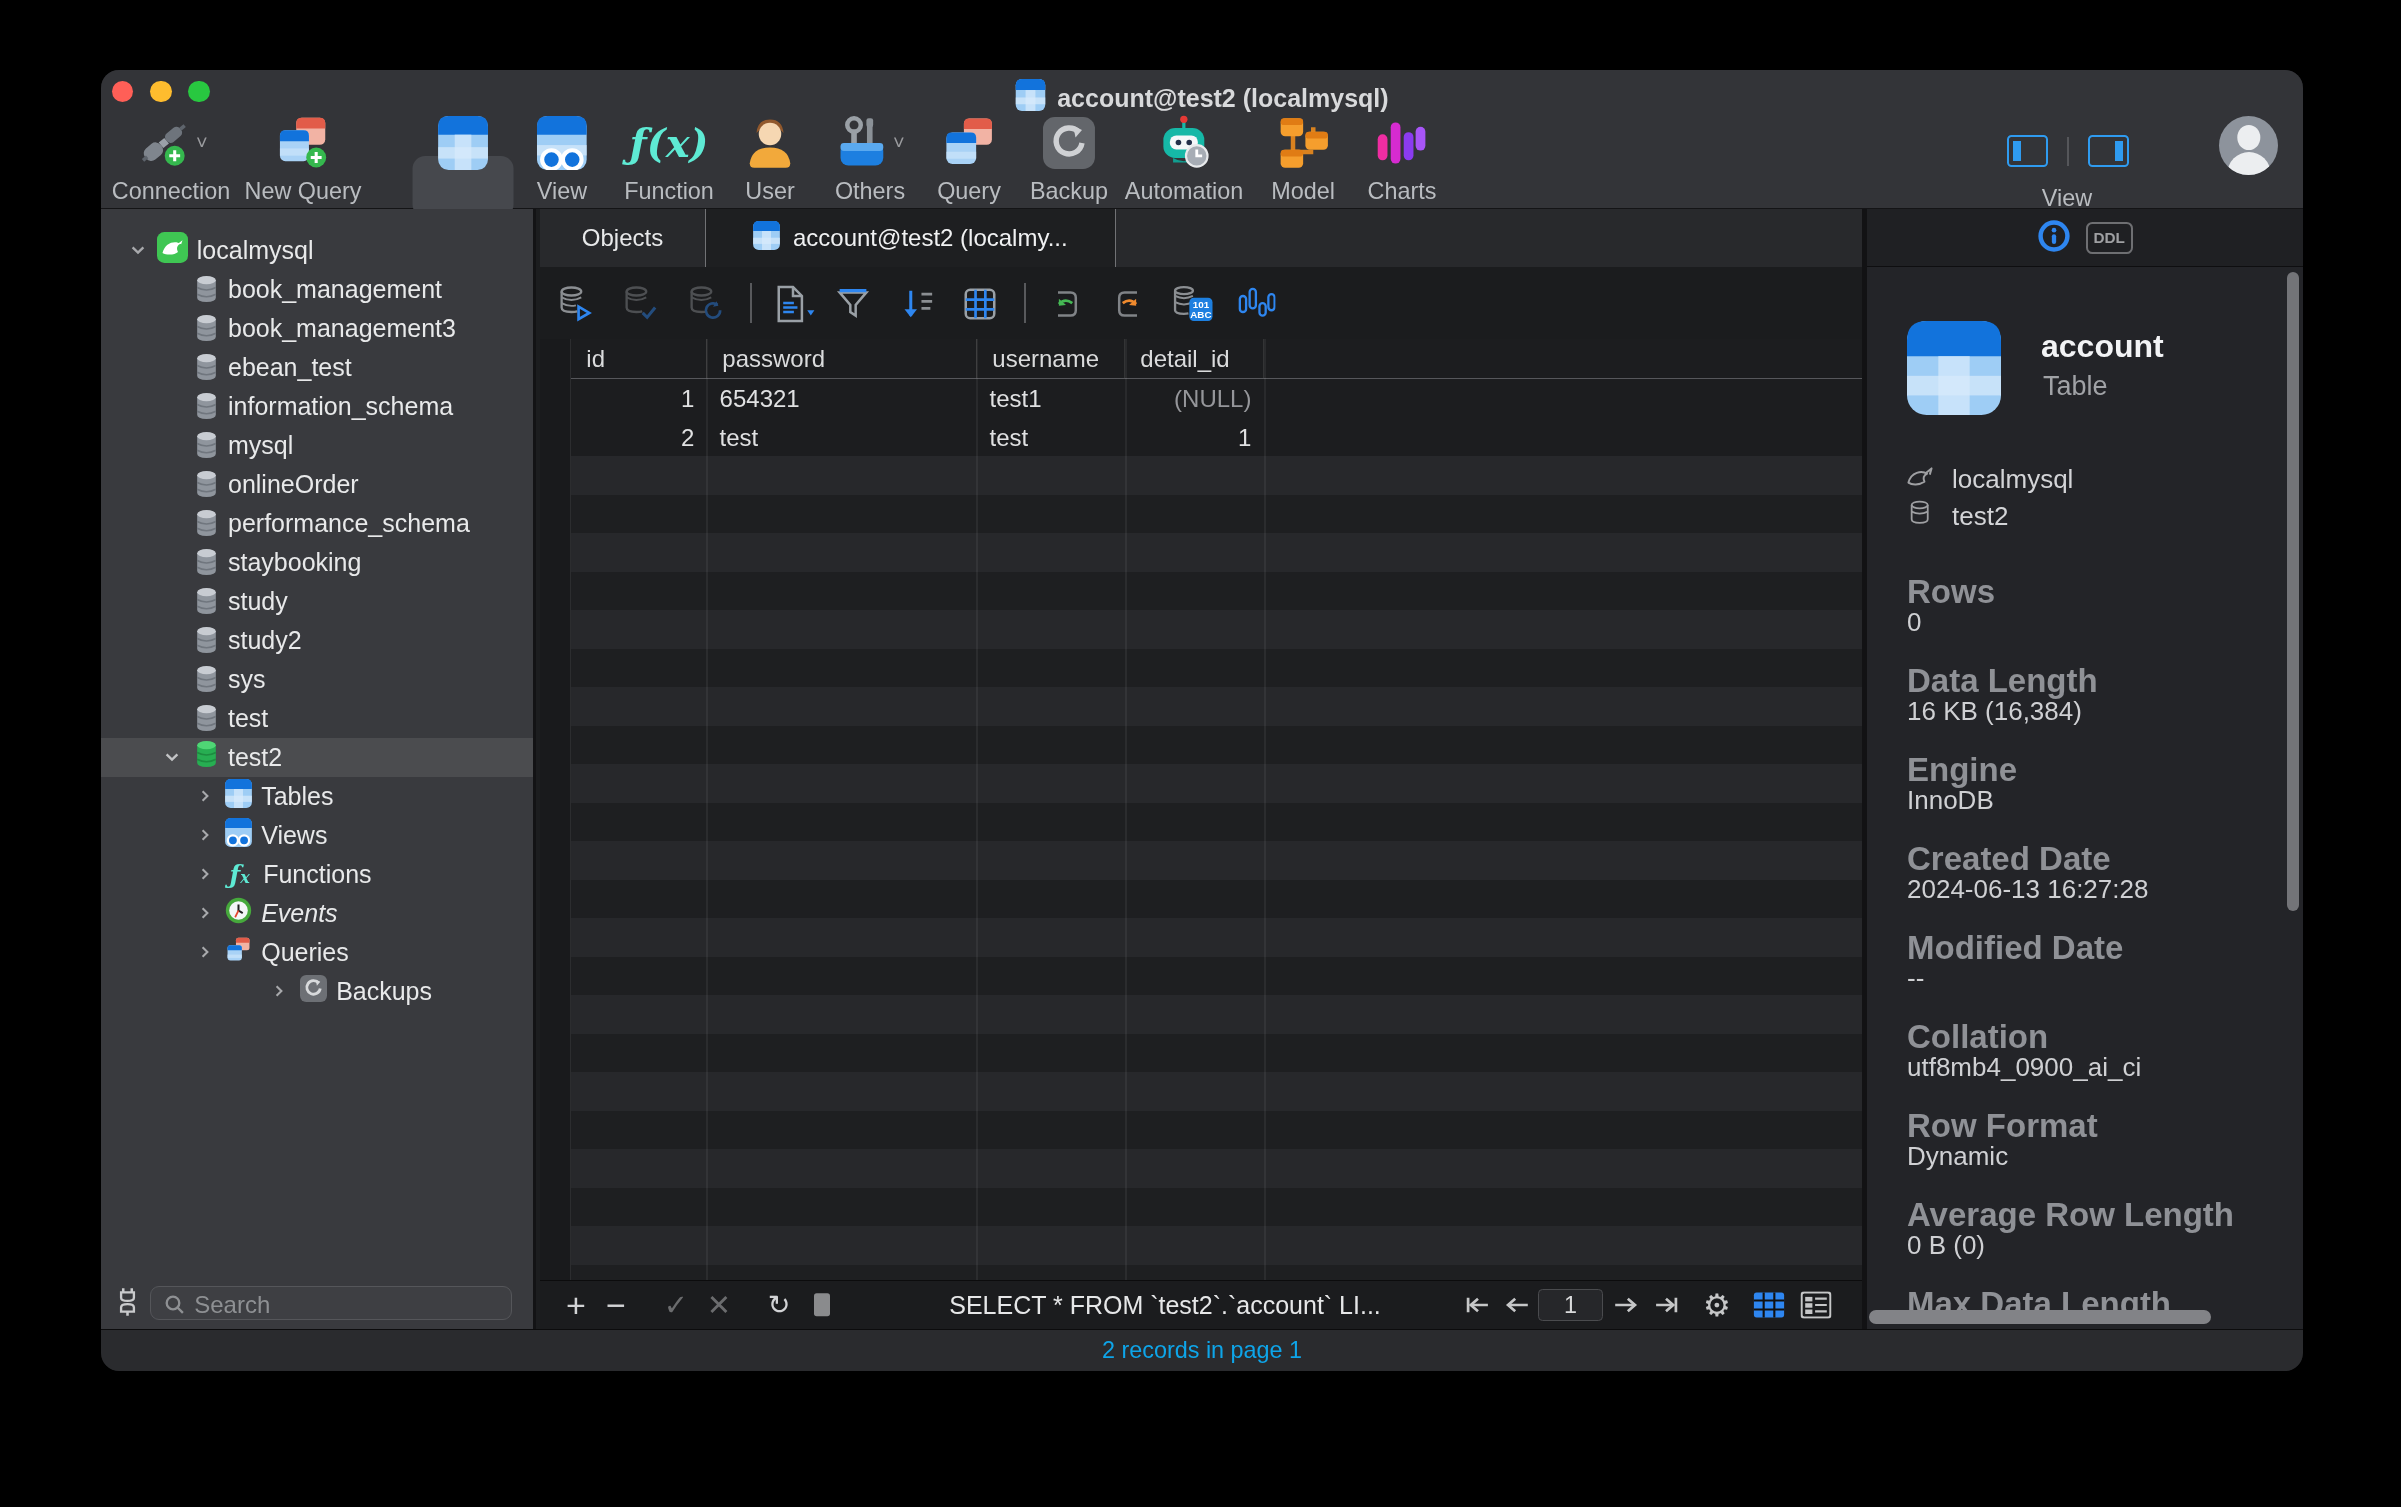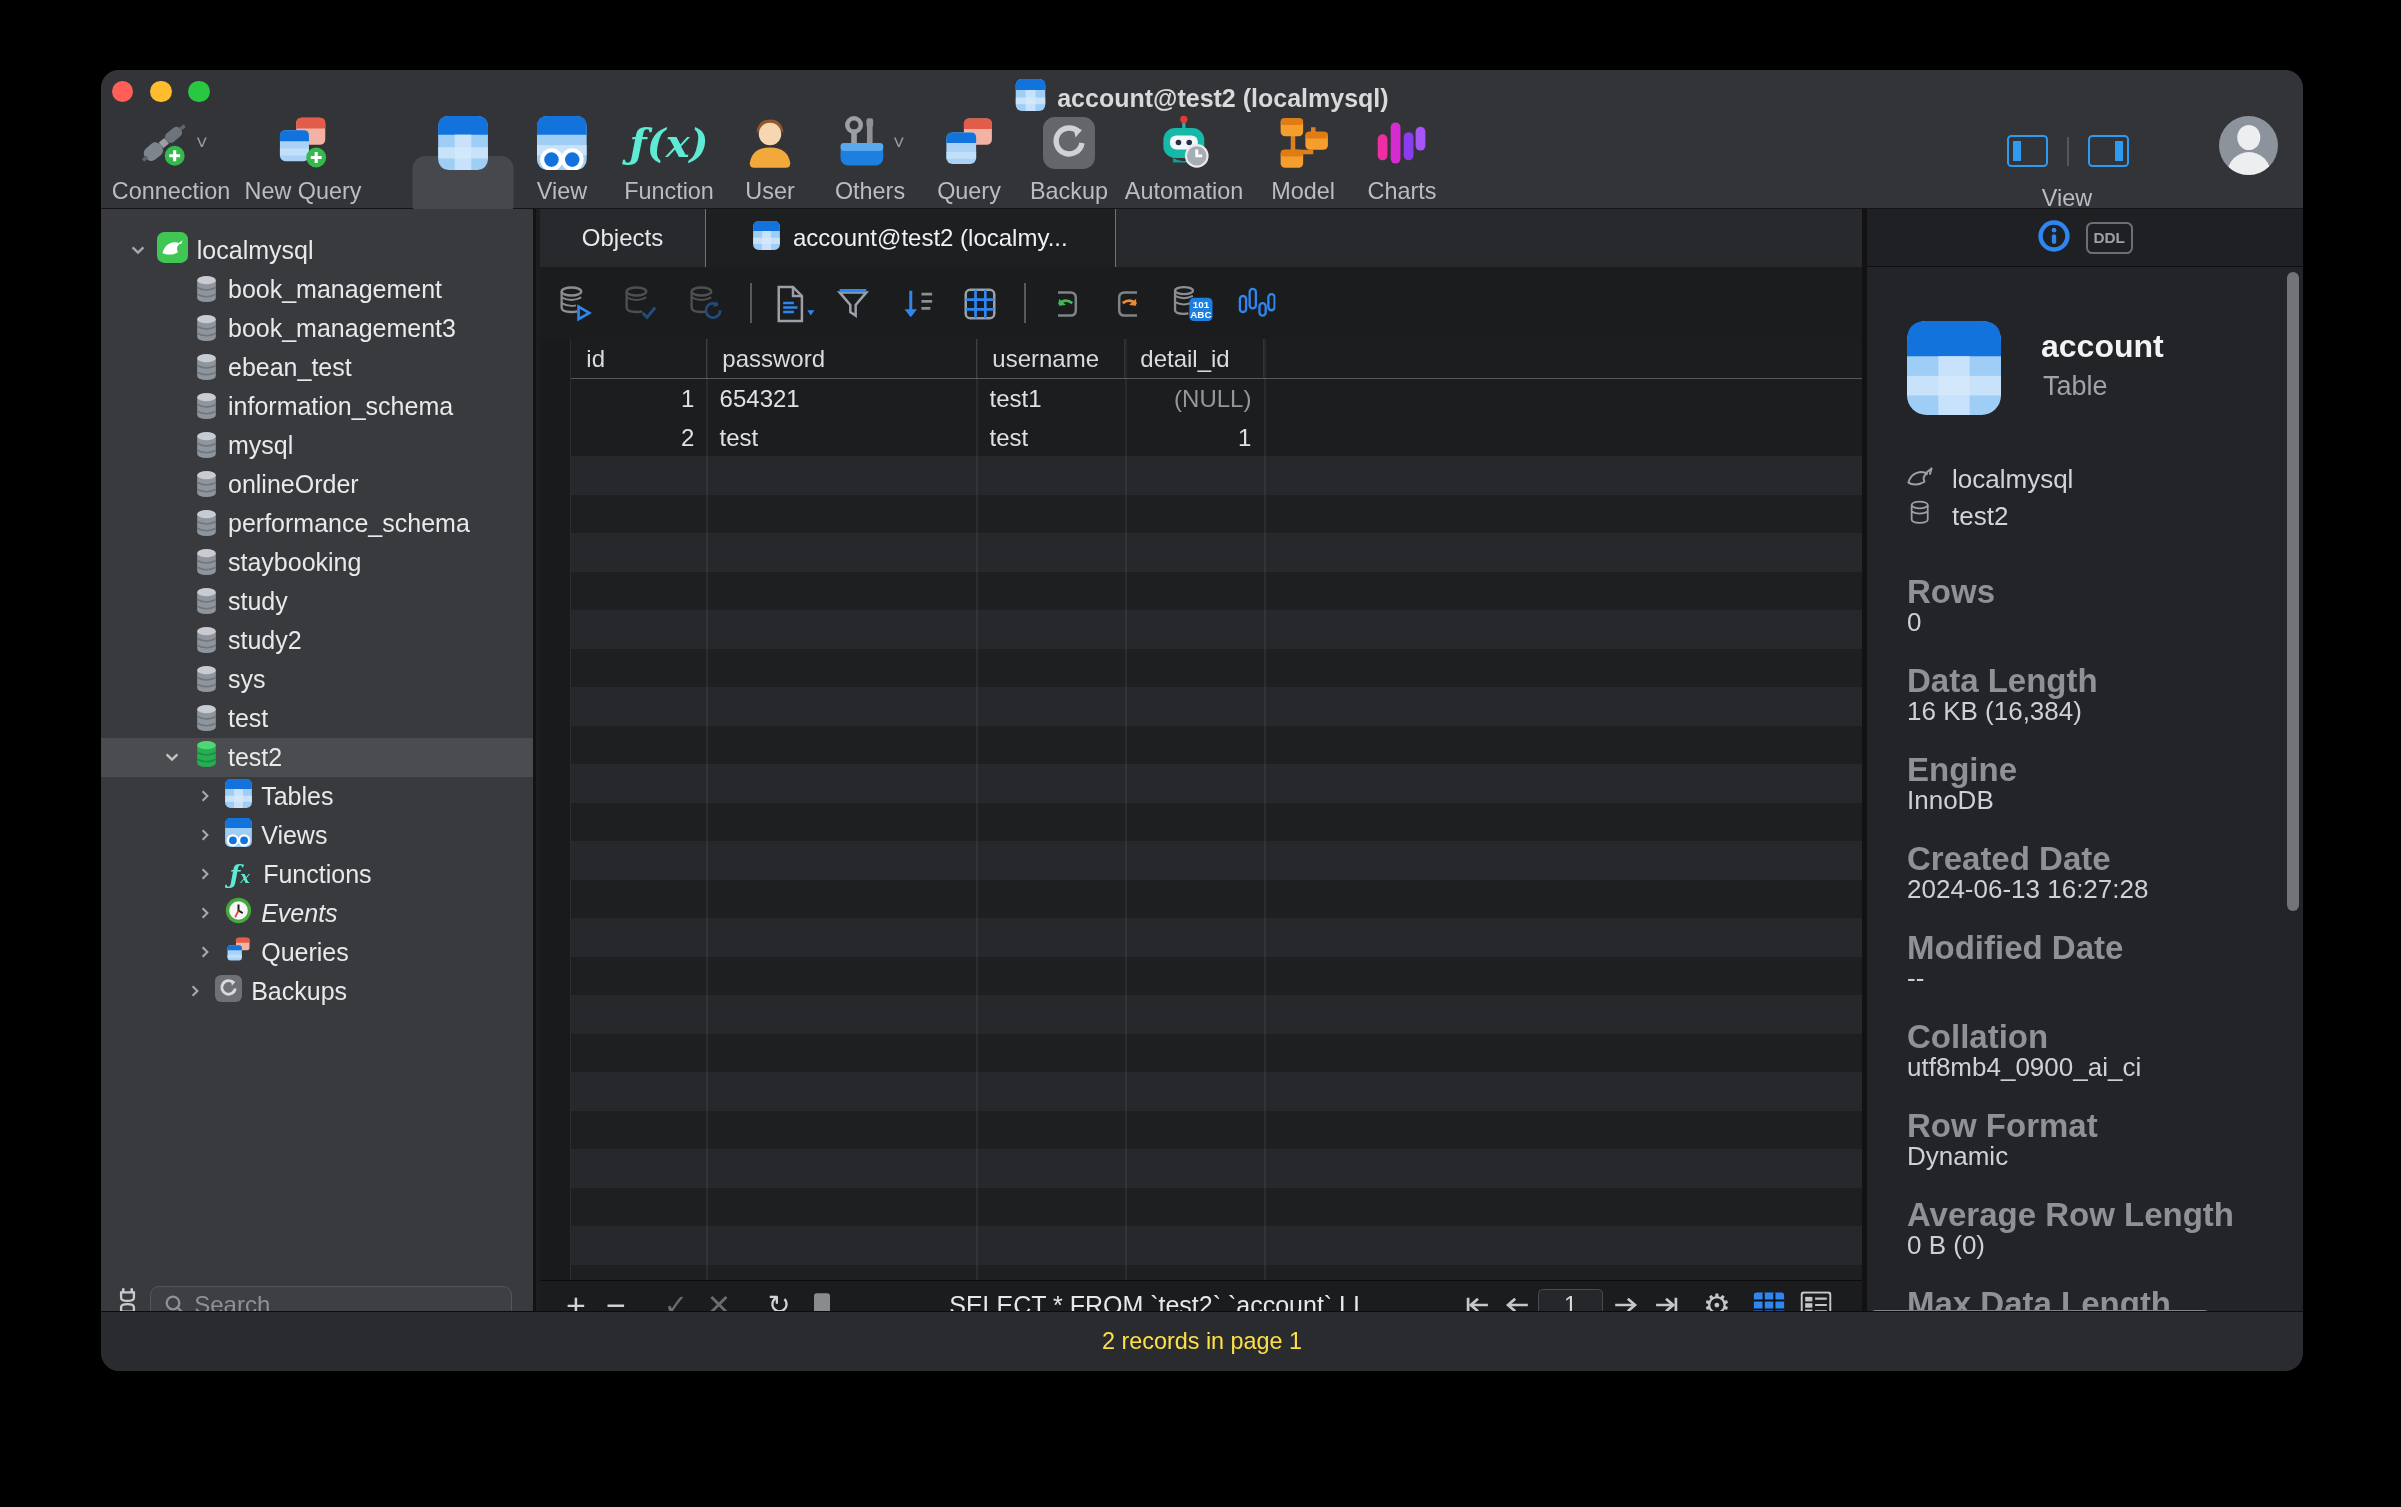--- a/index.html
+++ b/index.html
@@ -79,22 +79,22 @@
   .p-sub { position:absolute; left:176px; top:162px; font-size:27px; color:#a0a2a6; }
   .p-row { position:absolute; left:37px; display:flex; align-items:center; gap:16px; font-size:26px; color:#d3d4d7; }
   .fields { position:absolute; left:40px; top:367px; right:27px; }
   .field { margin-bottom:27px; }
   .field .lab { font-size:33px; font-weight:bold; color:#8f9196; line-height:31px; }
   .field .val { font-size:26px; color:#cfd0d3; line-height:31px; }
   .vscroll { position:absolute; right:3.6px; top:63px; width:12.6px; height:639px; background:#737478; border-radius:6.3px; }
   .hscroll { position:absolute; left:1.8px; top:1101px; width:342px; height:13.5px; background:#828387; border-radius:7.2px; }
 
   
-  .status { position:absolute; left:0; right:0; bottom:0; height:60px; background:#2a2b2e; border-top:1.8px solid #0c0c0d;
-            display:flex; align-items:center; justify-content:center; color:#fde047; font-size:23.4px; border-radius:0 0 18px 18px; }
+  .status { position:absolute; left:0; right:0; bottom:0; height:42px; background:#2a2b2e; border-top:1.8px solid #0c0c0d;
+            display:flex; align-items:center; justify-content:center; color:#0ea5e9; font-size:23.4px; border-radius:0 0 18px 18px; }
 
   .fxg { color:#5eead4; font-style:italic; font-family:"DejaVu Serif",serif; font-weight:bold; }
 </style>
 </head>
 <body>
 
 <div class="window">
 
   <div class="header">
     <div class="tl" style="left:10.8px; background:#ff5f57;"></div>
@@ -477,21 +477,21 @@
           </span>
         <span style="margin-left:7.2px;"><svg width="27" height="27" viewBox="0 0 64 64">
               <rect x="26" y="4" width="32" height="30" rx="6" fill="#f2b3a4"></rect>
               <path d="M26 10 q0-6 6-6 h20 q6 0 6 6 v6 h-32z" fill="#e25c49"></path>
               <rect x="6" y="22" width="34" height="36" rx="7" fill="#a9d2f6"></rect>
               <path d="M6 28 q0-6 6-6 h22 q6 0 6 6 v6 h-34z" fill="#1273dc"></path>
               <rect x="6" y="44" width="34" height="8" fill="#c7e2fa" opacity=".8"></rect>
             </svg></span>
         <span class="txt">Queries</span>
       </div>
-      <div class="trow" style="padding-left:80px;">
+      <div class="trow" style="padding-left:64px;justify-content:center;">
         <span class="chev">
             <svg width="16" height="16" viewBox="0 0 20 20">
               <polyline points="7,4 13,10 7,16" fill="none" stroke="#a8a9ac" stroke-width="2.6"></polyline>
             </svg>
           </span>
         <span style="margin-left:7.2px;"><svg width="27" height="27" viewBox="0 0 48 48">
               <rect width="48" height="48" rx="11" fill="#6d7075"></rect>
               <path d="M33 14 A12 12 0 1 0 36 24" fill="none" stroke="#d8dadc" stroke-width="5"></path>
               <path d="M28 8 l8 4 -6 7 z" fill="#d8dadc"></path>
             </svg></span>

